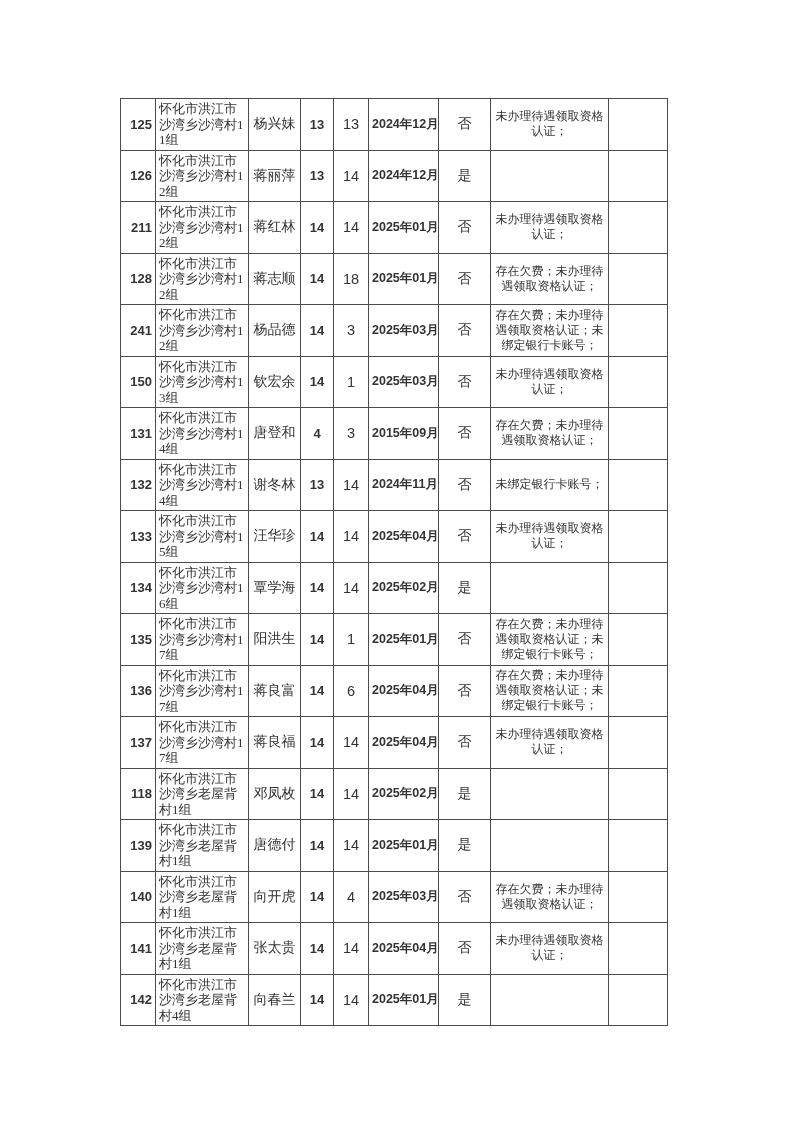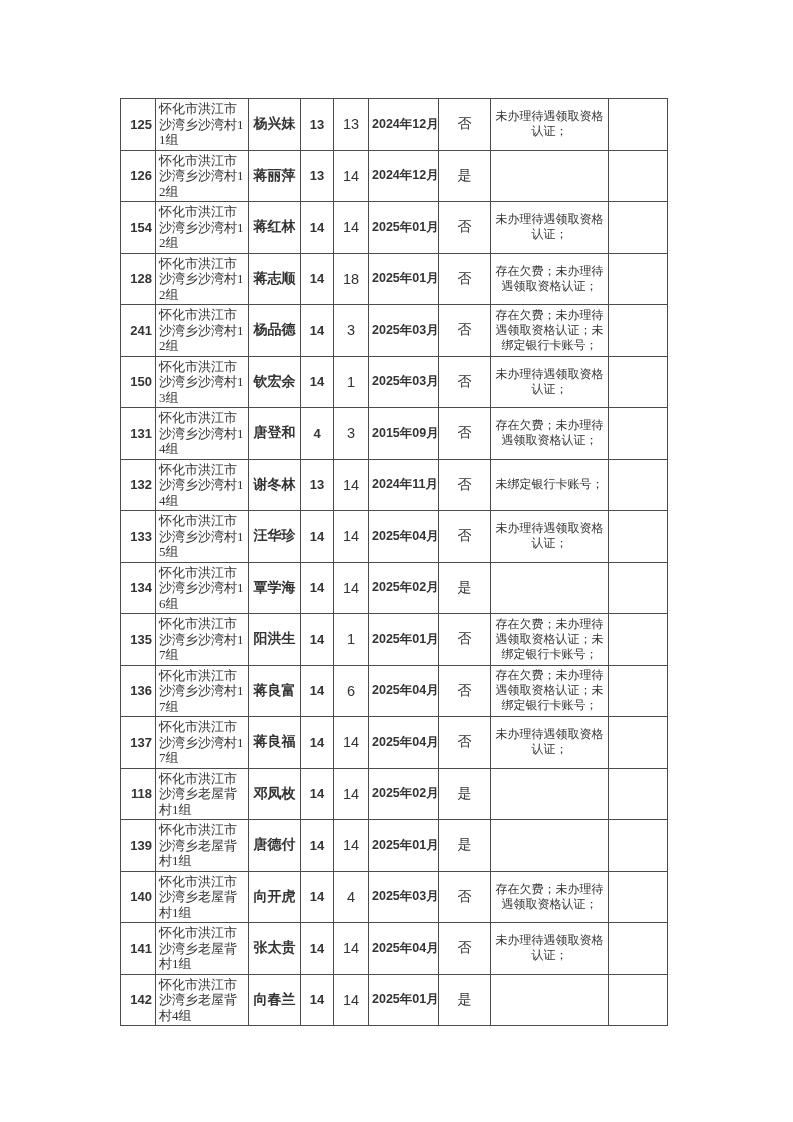--- a/index.html
+++ b/index.html
@@ -45,21 +45,20 @@
     text-align:left;
     font-size:13px;
     line-height:15.5px;
     word-break:break-all;
     padding-left:4px;
   }
   
   .c-name{
     text-align:center;
     font-size:14px;
-    font-weight:bold;
   }
   
   .c-num1{
     text-align:center;
     font-family:"Liberation Sans","DejaVu Sans",sans-serif;
     font-weight:bold;
     font-size:13px;
   }
   
   .c-num2{
@@ -127,21 +126,21 @@
           <td class="c-addr">怀化市洪江市沙湾乡沙湾村12组</td>
           <td class="c-name">蒋丽萍</td>
           <td class="c-num1">13</td>
           <td class="c-num2">14</td>
           <td class="c-date">2024年12月</td>
           <td class="c-flag">是</td>
           <td class="c-remark"></td>
           <td class="c-blank"></td>
         </tr>
         <tr>
-          <td class="c-no">154</td>
+          <td class="c-no">211</td>
           <td class="c-addr">怀化市洪江市沙湾乡沙湾村12组</td>
           <td class="c-name">蒋红林</td>
           <td class="c-num1">14</td>
           <td class="c-num2">14</td>
           <td class="c-date">2025年01月</td>
           <td class="c-flag">否</td>
           <td class="c-remark">未办理待遇领取资格认证；</td>
           <td class="c-blank"></td>
         </tr>
         <tr>

